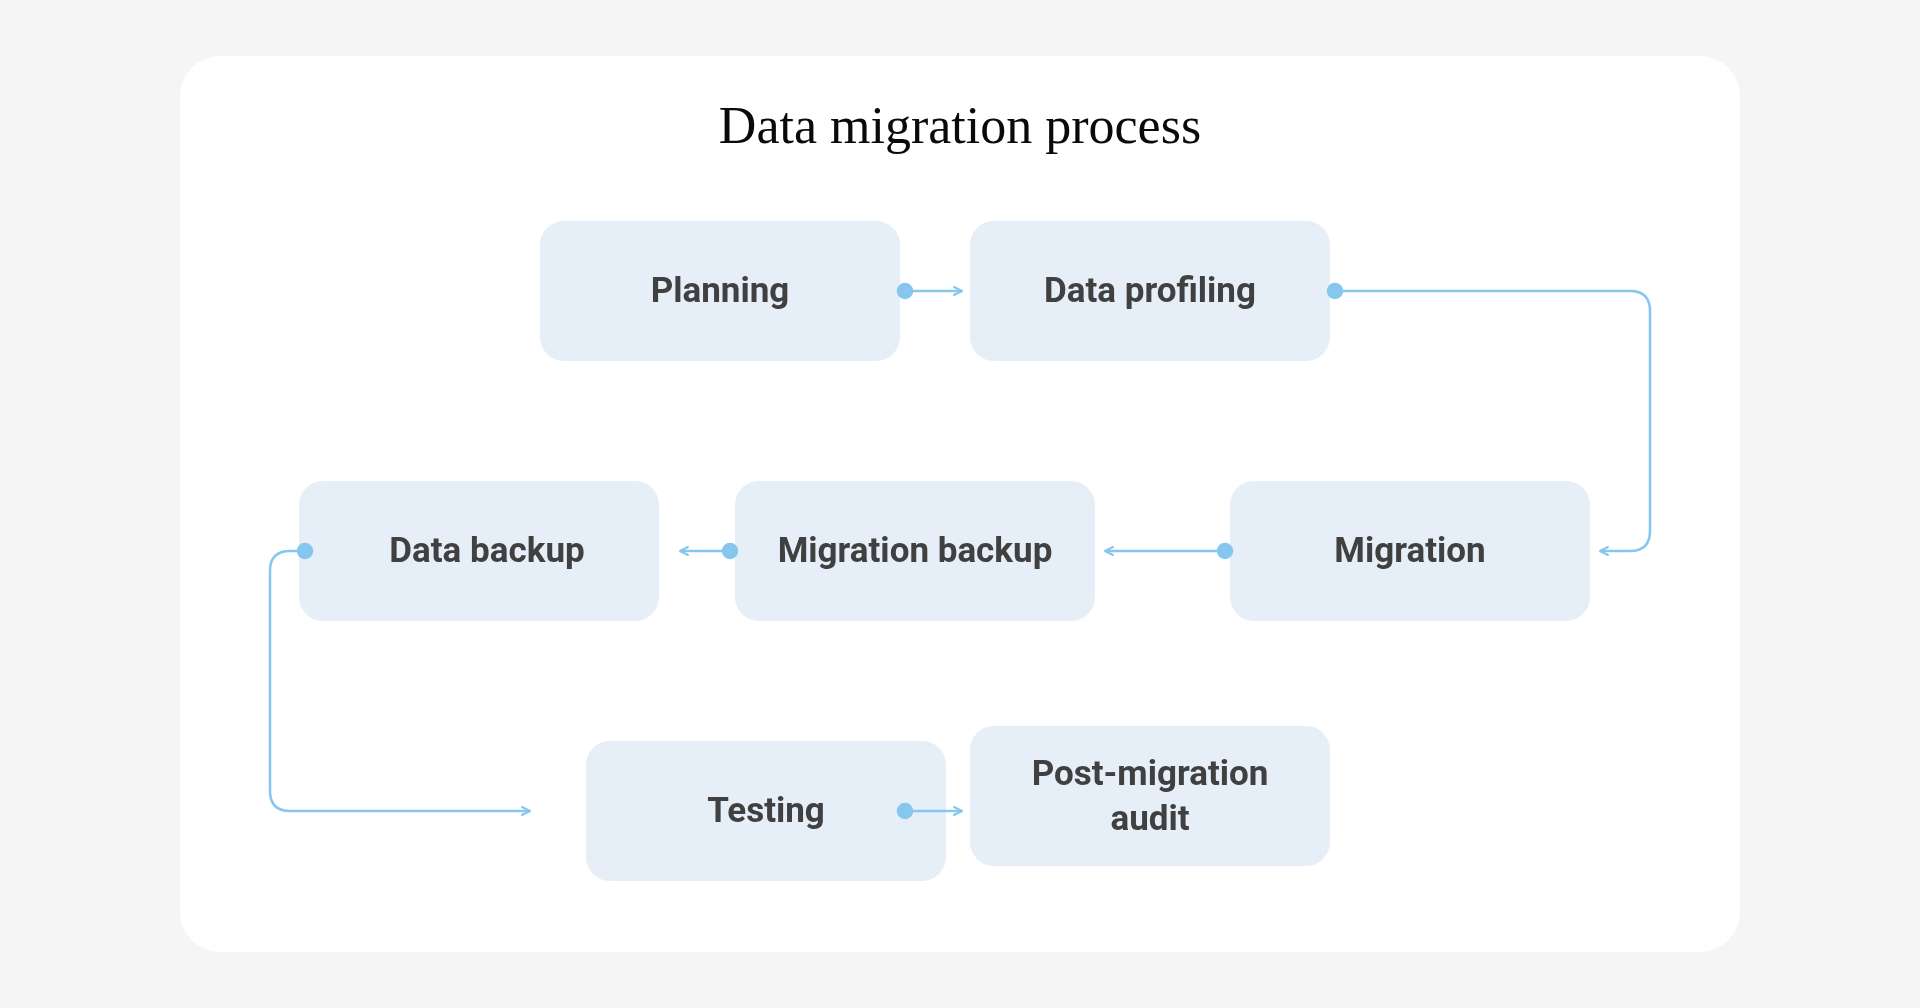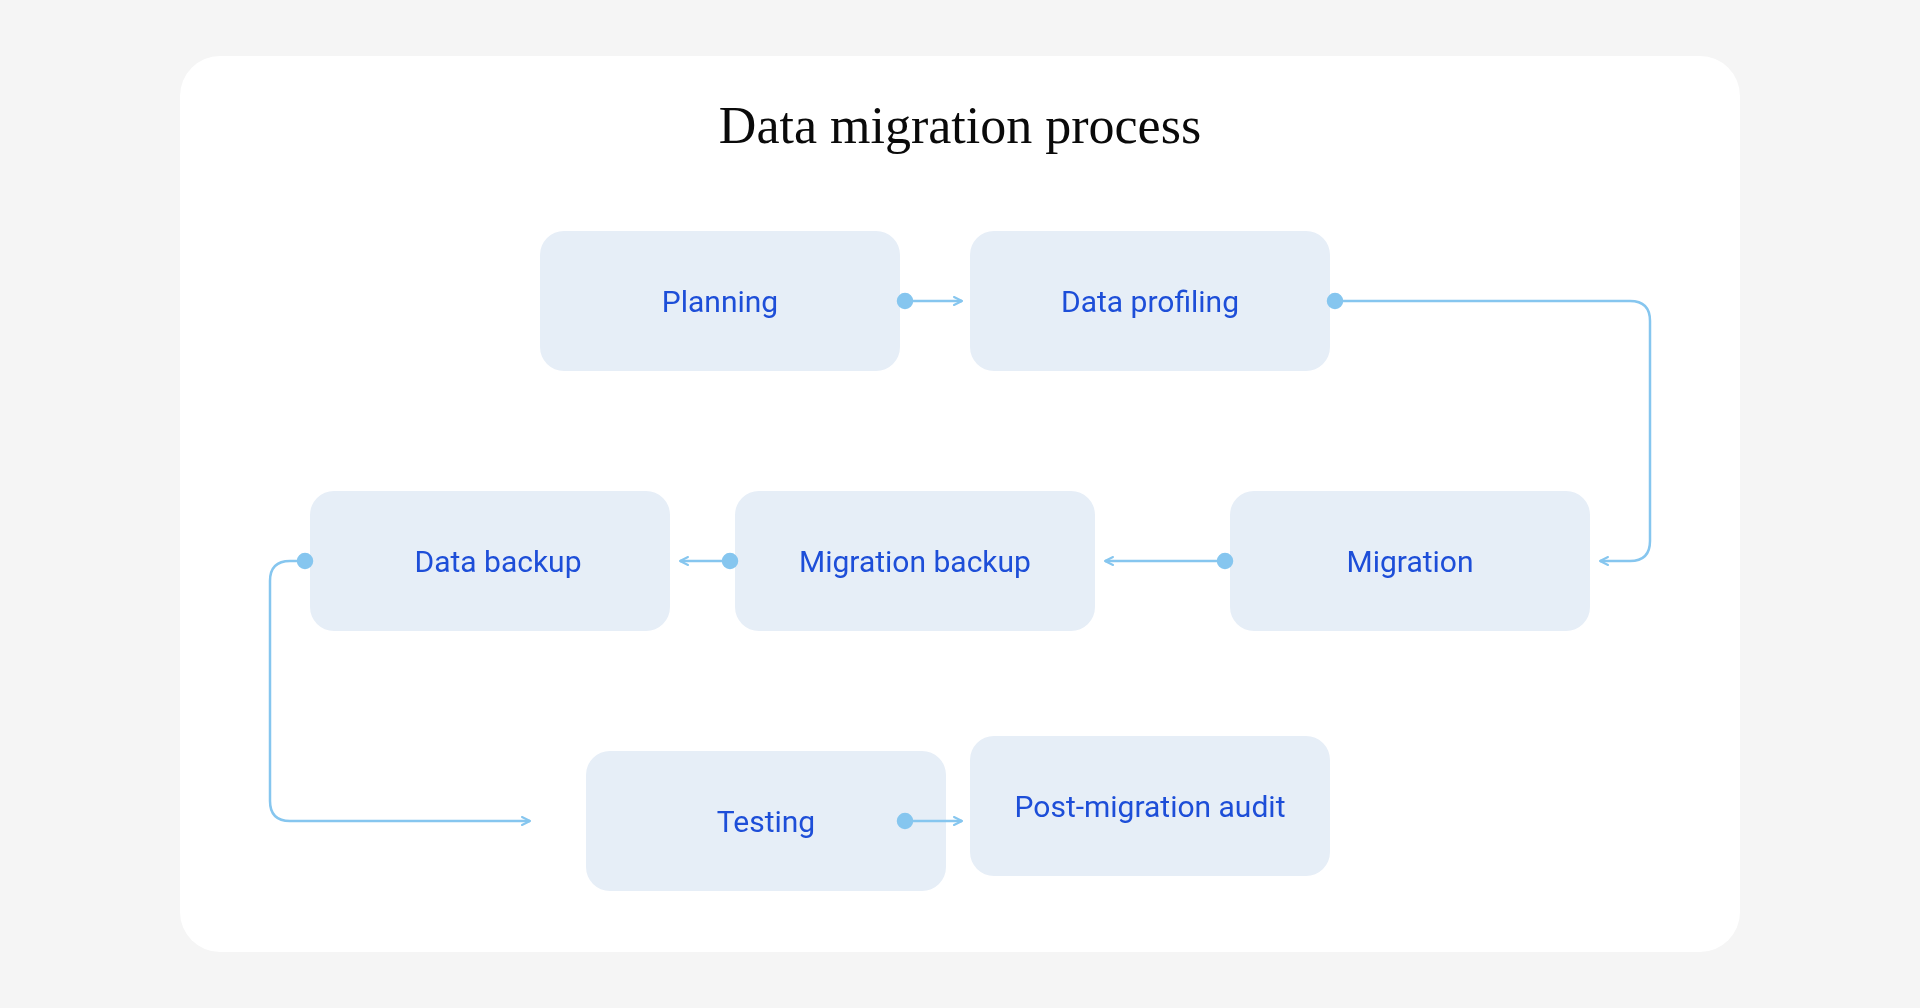--- a/index.html
+++ b/index.html
@@ -19,43 +19,43 @@
       border-radius: 40px;
       position: relative;
       padding-top: 40px;
     }
     .title {
       font-family: Georgia, "Times New Roman", serif;
       font-size: 52px;
       font-weight: 400;
       color: #0a0a0a;
       text-align: center;
-      margin-bottom: 46px;
+      margin-bottom: 36px;
     }
     .diagram {
       position: relative;
       width: 100%;
       height: 760px;
     }
     .node {
       position: absolute;
       width: 360px;
       height: 140px;
       background: #e6eef7;
       border-radius: 24px;
       display: flex;
       align-items: center;
       justify-content: center;
       text-align: center;
       padding: 0 24px;
     }
     .node span {
-      font-size: 30px;
-      font-weight: 400;
-      color: #1d4ed8;
+      font-size: 35px;
+      font-weight: 700;
+      color: #404040;
       line-height: 1.3;
     }
     .connector {
       position: absolute;
       stroke: #86c6ef;
       stroke-width: 2.5;
       fill: none;
     }
     .dot {
       fill: #86c6ef;
@@ -75,21 +75,21 @@
     <div class="node" style="left:790px; top:30px;">
       <span>Data profiling</span>
     </div>
 
     <div class="node" style="left:1050px; top:290px;">
       <span>Migration</span>
     </div>
     <div class="node" style="left:555px; top:290px;">
       <span>Migration backup</span>
     </div>
-    <div class="node" style="left:130px; top:290px;padding-left:40px;">
+    <div class="node" style="left:119px; top:290px;padding-left:40px;">
       <span>Data backup</span>
     </div>
 
     <div class="node" style="left:360px; top:550px;margin-left:46px;">
       <span>Testing</span>
     </div>
     <div class="node" style="left:790px; top:535px;">
       <span>Post-migration audit</span>
     </div>
 

